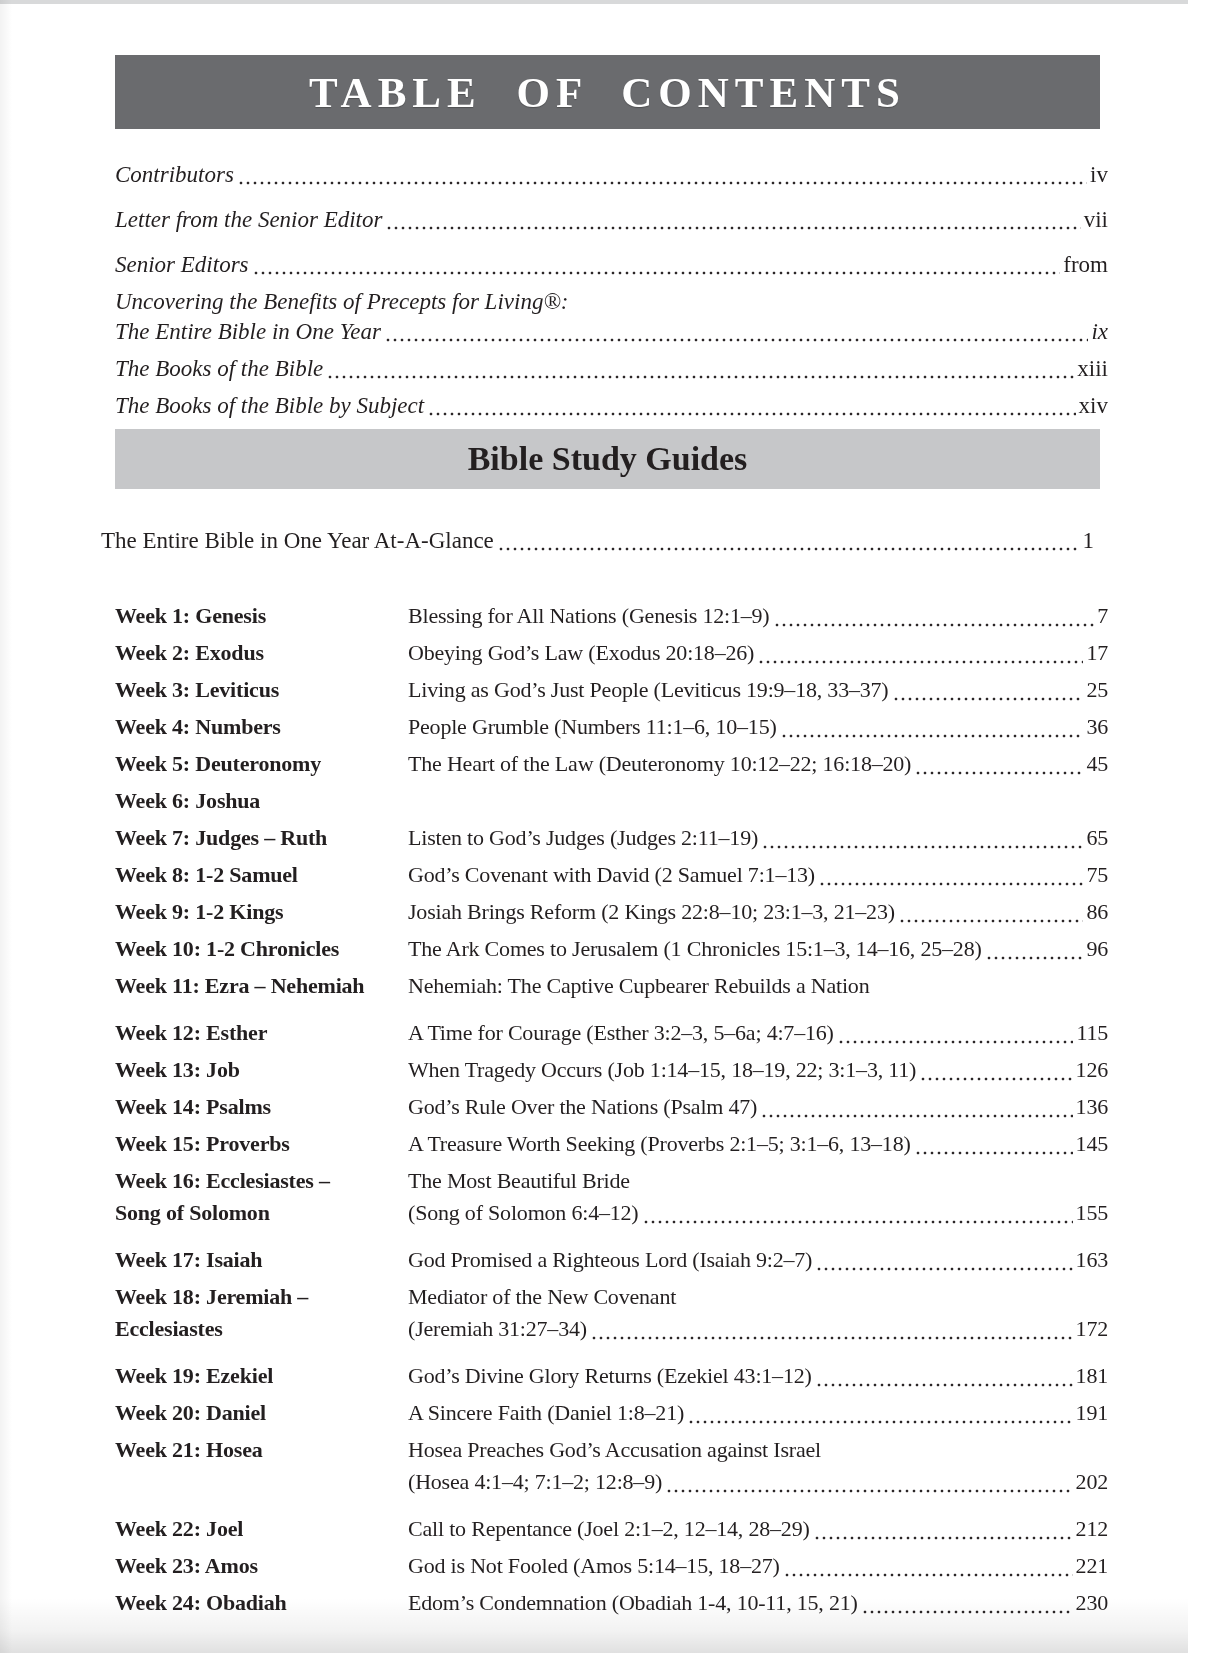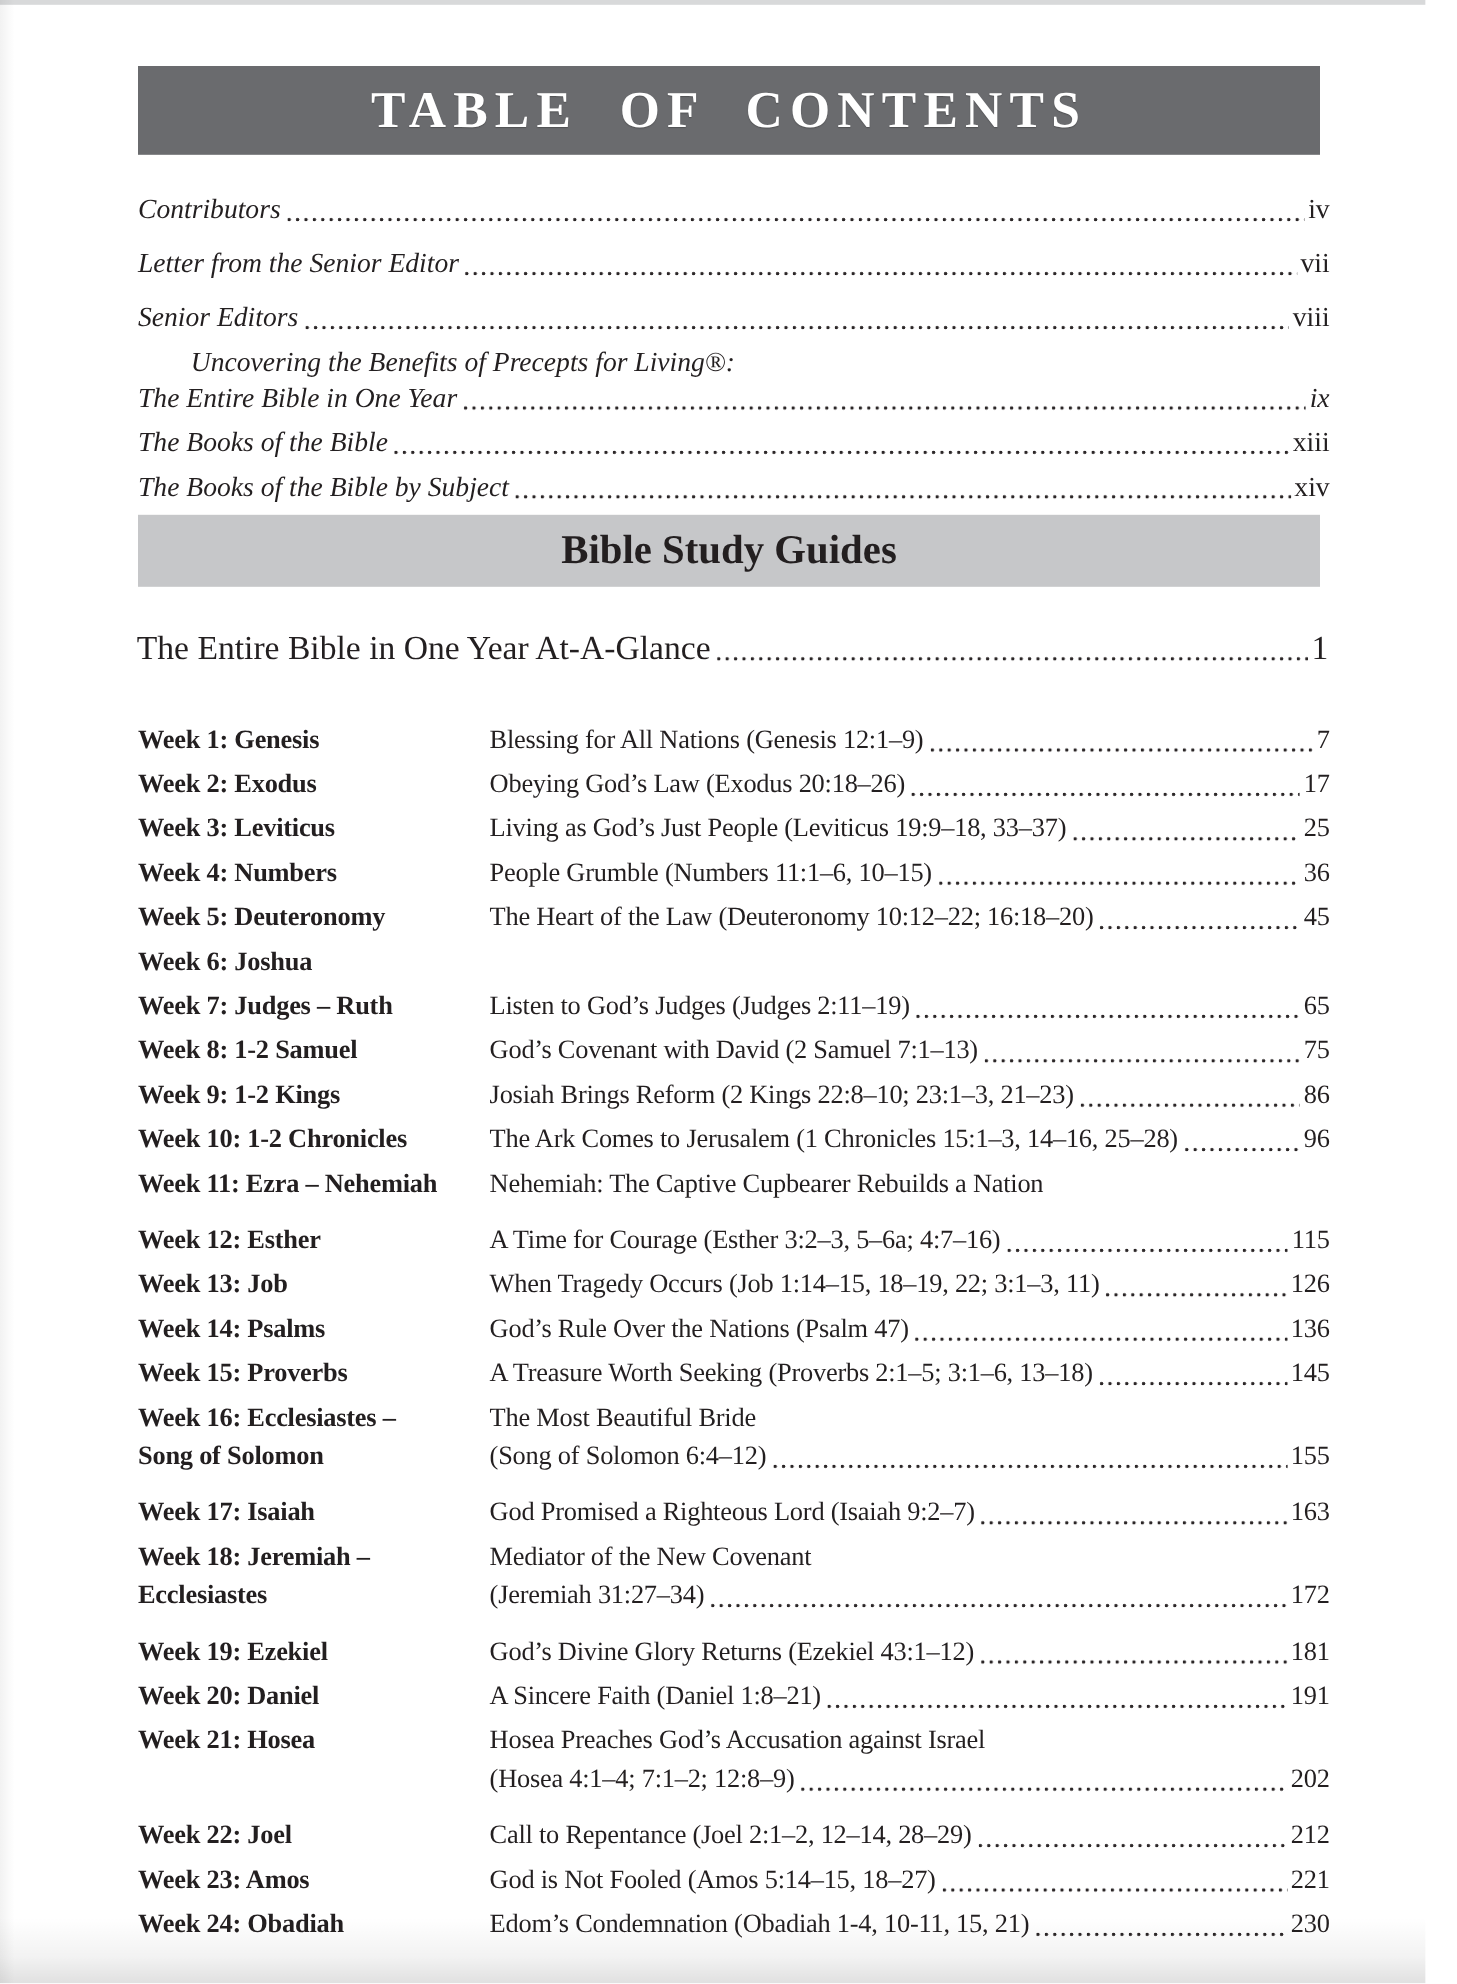--- a/index.html
+++ b/index.html
@@ -20,30 +20,30 @@
   }
   .title-banner .title-text{
     color:#ffffff;font-weight:700;font-size:43px;letter-spacing:6px;word-spacing:18px;
     text-shadow:0 1px 1px rgba(0,0,0,0.25);
   }
 
   .front{position:absolute;left:115px;top:160px;width:993px;font-size:23px;}
   .fm-row{display:flex;align-items:baseline;line-height:30px;margin-bottom:7px;}
   .fm-row:nth-child(1),.fm-row:nth-child(2){margin-bottom:15px;}
   .fm-row.italic{font-style:italic;}
-  .fm-row.cont{margin-bottom:0;margin-left:44px;}
+  .fm-row.cont{margin-bottom:0;}
   .fm-label{white-space:nowrap;font-style:italic;}
 
   .section-banner{
     position:absolute;left:115px;top:429px;width:985px;height:60px;background:#c6c7c9;
     display:flex;align-items:center;justify-content:center;
   }
   .section-banner .section-text{font-size:34px;font-weight:700;color:#231f20;}
 
-  .glance{position:absolute;left:114px;top:526px;width:993px;font-size:28px;
+  .glance{position:absolute;left:101px;top:526px;width:993px;font-size:23px;
     display:flex;align-items:baseline;line-height:30px;}
   .glance .lbl{white-space:nowrap;}
 
   .weeks{position:absolute;left:115px;top:600px;width:993px;font-size:22px;letter-spacing:-0.2px;}
   .entry{display:grid;grid-template-columns:293px 1fr;margin-bottom:5px;}
   .entry.multi{margin-bottom:15px;}
   .wk-col{font-weight:700;line-height:32px;padding-right:10px;}
   .wk-line{white-space:nowrap;}
   .ti-col{line-height:32px;}
   .tl{white-space:nowrap;}
@@ -74,21 +74,21 @@
         <span class="num">iv</span>
       </div>
       <div class="fm-row">
         <span class="fm-label">Letter from the Senior Editor</span>
         <span class="leader"></span>
         <span class="num">vii</span>
       </div>
       <div class="fm-row">
         <span class="fm-label">Senior Editors</span>
         <span class="leader"></span>
-        <span class="num">viii</span>
+        <span class="num">from</span>
       </div>
       <div class="fm-row italic cont">
         <span class="fm-label">Uncovering the Benefits of Precepts for Living®:</span>
       </div>
       <div class="fm-row italic">
         <span class="fm-label">The Entire Bible in One Year</span>
         <span class="leader"></span>
         <span class="num">ix</span>
       </div>
       <div class="fm-row">

